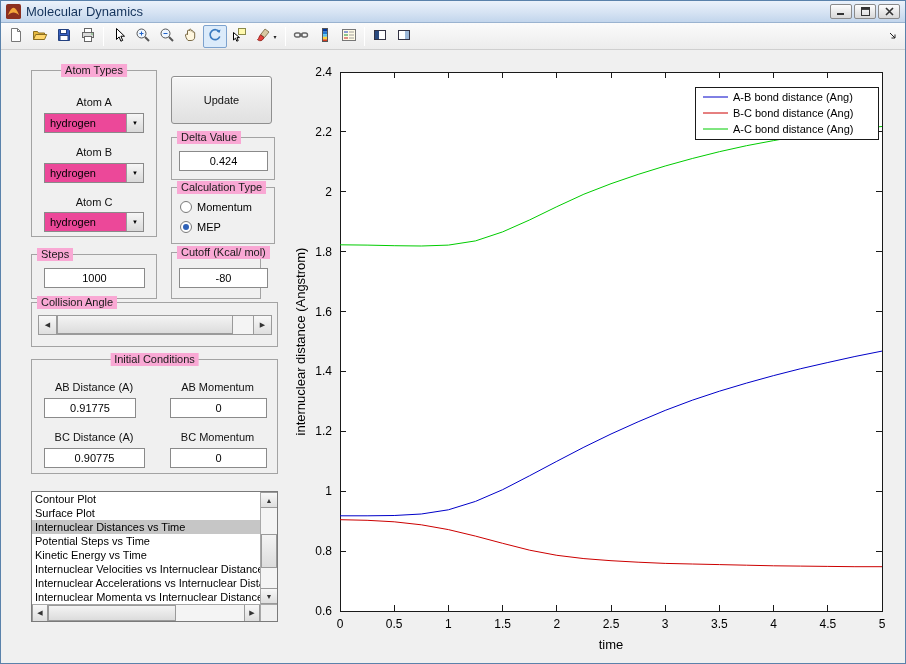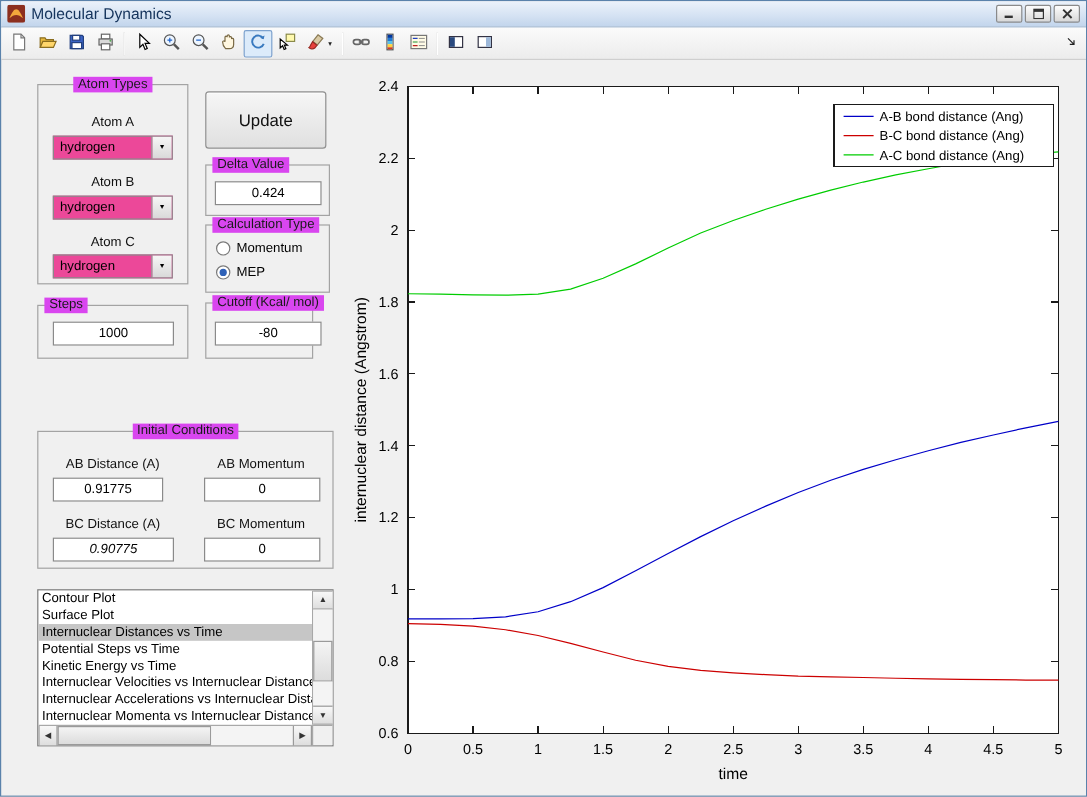--- a/index.html
+++ b/index.html
@@ -25,35 +25,35 @@
   .tb-btn { width:24px; height:23px; border:1px solid transparent; background:transparent;
     display:flex; align-items:center; justify-content:center; padding:0; }
   .tb-btn.wide { width:31px; }
   .tb-btn.toggled { border-color:#7da2ce; background:#dcebfa; border-radius:2px; }
   .tb-btn .dd { font-size:6px; color:#222; margin-left:1px; }
   .tb-sep { width:1px; height:19px; background:#c2c2c2; border-right:1px solid #ffffff; margin:0 3px; }
   .tb-corner { margin-left:auto; margin-right:4px; }
 
   
   .panel { position:absolute; border:1px solid #a3a3a3; }
-  .ptitle { position:absolute; top:-7px; font-size:11px; color:#1a1a1a; background:#d946ef;
+  .ptitle { position:absolute; top:-7px; font-size:11px; color:#1a1a1a; background:#f9a8d4;
     padding:0 4px; white-space:nowrap; line-height:13px; }
   .ptitle.center { left:50%; transform:translateX(-50%); }
   .ptitle.left { left:5px; }
   .lbl { position:absolute; font-size:11px; color:#111; text-align:center; white-space:nowrap; }
   .edit { position:absolute; background:#fff; border:1px solid #8a8a8a; font-size:11px;
     height:20px; display:flex; align-items:center; justify-content:center; }
   .combo { position:absolute; height:20px; background:#ec4899; border:1px solid #8a8a8a; display:flex; }
   .combo .cval { flex:1; font-size:11px; padding-top:3px; padding-left:5px; overflow:hidden; white-space:nowrap; }
   .combo .carrow { width:17px; background:linear-gradient(#f6f6f6,#d9d9d9);
     border-left:1px solid #9a9a9a; display:flex; align-items:center; justify-content:center;
     font-size:6px; color:#000; }
   .btn-update { position:absolute; background:linear-gradient(#f6f6f6,#e0e0e0);
     border:1px solid #8f8f8f; border-radius:3px; box-shadow:inset 0 1px 0 #fff;
-    font-size:14px; color:#111; display:flex; align-items:center; justify-content:center; }
+    font-size:11px; color:#111; display:flex; align-items:center; justify-content:center; }
   .radio-row { position:absolute; display:flex; align-items:center; gap:5px; }
   .radio { width:12px; height:12px; border-radius:50%; border:1px solid #7a7a7a; background:#fff; position:relative; }
   .radio.checked::after { content:""; position:absolute; left:2px; top:2px; width:6px; height:6px;
     border-radius:50%; background:#2f62b8; }
   .radio-lbl { font-size:11px; }
 
   
   .hslider { position:absolute; height:20px; display:flex; background:#f2f2f2; border:1px solid #9a9a9a; }
   .sb-btn { background:linear-gradient(#f8f8f8,#dedede); border:1px solid #9a9a9a;
     display:flex; align-items:center; justify-content:center; font-size:7px; color:#333; flex:0 0 auto; }
@@ -281,30 +281,39 @@
   <div class="panel" style="left:30px; top:253px; width:126px; height:45px;">
     <span class="ptitle left">Steps</span>
     <div class="edit" style="left:12px; top:13px; width:101px;">1000</div>
   </div>
 
   <div class="panel" style="left:170px; top:251px; width:90px; height:47px;">
     <span class="ptitle left">Cutoff (Kcal/ mol)</span>
     <div class="edit" style="left:7px; top:15px; width:89px;">-80</div>
   </div>
 
+  <div class="panel" style="left:30px; top:301px; width:247px; height:45px;">
+    <span class="ptitle left">Collision Angle</span>
+    <div class="hslider" style="left:6px; top:12px; width:234px;">
+      <span class="sb-btn">◀</span>
+      <span class="sb-thumb" style="width:176px;"></span>
+      <span class="sb-space"></span>
+      <span class="sb-btn">▶</span>
+    </div>
+  </div>
 
   <div class="panel" style="left:30px; top:358px; width:247px; height:115px;">
     <span class="ptitle center">Initial Conditions</span>
     <span class="lbl" style="left:0; top:21px; width:124px;">AB Distance (A)</span>
     <span class="lbl" style="left:124px; top:21px; width:123px;">AB Momentum</span>
     <div class="edit" style="left:12px; top:38px; width:92px;">0.91775</div>
     <div class="edit" style="left:138px; top:38px; width:97px;">0</div>
     <span class="lbl" style="left:0; top:71px; width:124px;">BC Distance (A)</span>
     <span class="lbl" style="left:124px; top:71px; width:123px;">BC Momentum</span>
-    <div class="edit" style="left:12px; top:88px; width:101px;font-style:italic;">0.90775</div>
+    <div class="edit" style="left:12px; top:88px; width:101px;">0.90775</div>
     <div class="edit" style="left:138px; top:88px; width:97px;">0</div>
   </div>
 
   <div class="listbox">
     <div class="lb-items">
       <div class="lb-item">Contour Plot</div>
       <div class="lb-item">Surface Plot</div>
       <div class="lb-item selected">Internuclear Distances vs Time</div>
       <div class="lb-item">Potential Steps vs Time</div>
       <div class="lb-item">Kinetic Energy vs Time</div>

